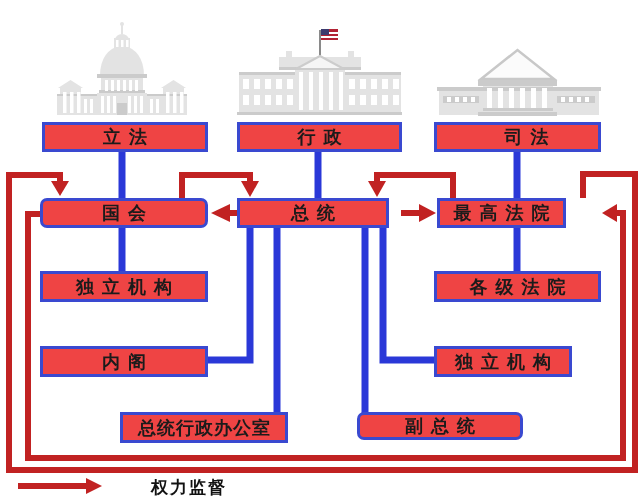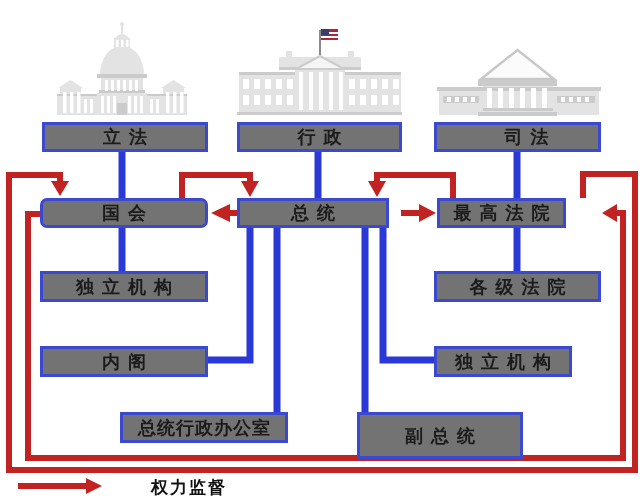--- a/index.html
+++ b/index.html
@@ -1,18 +1,18 @@
 <!DOCTYPE html>
 <html><head>
 <meta charset="utf-8">
 <style>
   html,body{margin:0;padding:0;}
   body{width:640px;height:498px;position:relative;background:#fff;font-family:"DejaVu Sans",sans-serif;overflow:hidden;}
   #lines{position:absolute;left:0;top:0;}
-  .box{position:absolute;border:3px solid #3a49d0;background:#737373;display:flex;align-items:center;justify-content:center;font-weight:bold;font-size:18px;color:#1b1b1b;letter-spacing:8px;text-indent:8px;box-sizing:border-box;}
+  .box{position:absolute;border:3px solid #3a49d0;background:#ef4444;display:flex;align-items:center;justify-content:center;font-weight:bold;font-size:18px;color:#1b1b1b;letter-spacing:8px;text-indent:8px;box-sizing:border-box;}
   .box.tight{letter-spacing:1px;text-indent:1px;}
   #legend-label{position:absolute;left:107px;top:476px;font-weight:bold;font-size:17px;color:#111;letter-spacing:2px;margin-left:44px;}
 </style>
 </head>
 <body>
 
 <svg id="lines" width="640" height="498" viewBox="0 0 640 498">
 
   <g>
     <g fill="#e3e3e3">
@@ -213,17 +213,17 @@
 <div class="box" style="left:40px;top:346px;width:168px;height:31px;">
     <span>内阁</span>
   </div>
 <div class="box" style="left:434px;top:346px;width:138px;height:31px;">
     <span>独立机构</span>
   </div>
 
 <div class="box tight" style="left:120px;top:412px;width:168px;height:31px;">
     <span>总统行政办公室</span>
   </div>
-<div class="box" style="left:357px;top:412px;width:166px;height:47px;">
+<div class="box" style="left:357px;top:412px;width:166px;height:28px;border-radius:7px;">
     <span>副总统</span>
   </div>
 
 <div id="legend-label">权力监督</div>
 
 </body></html>

